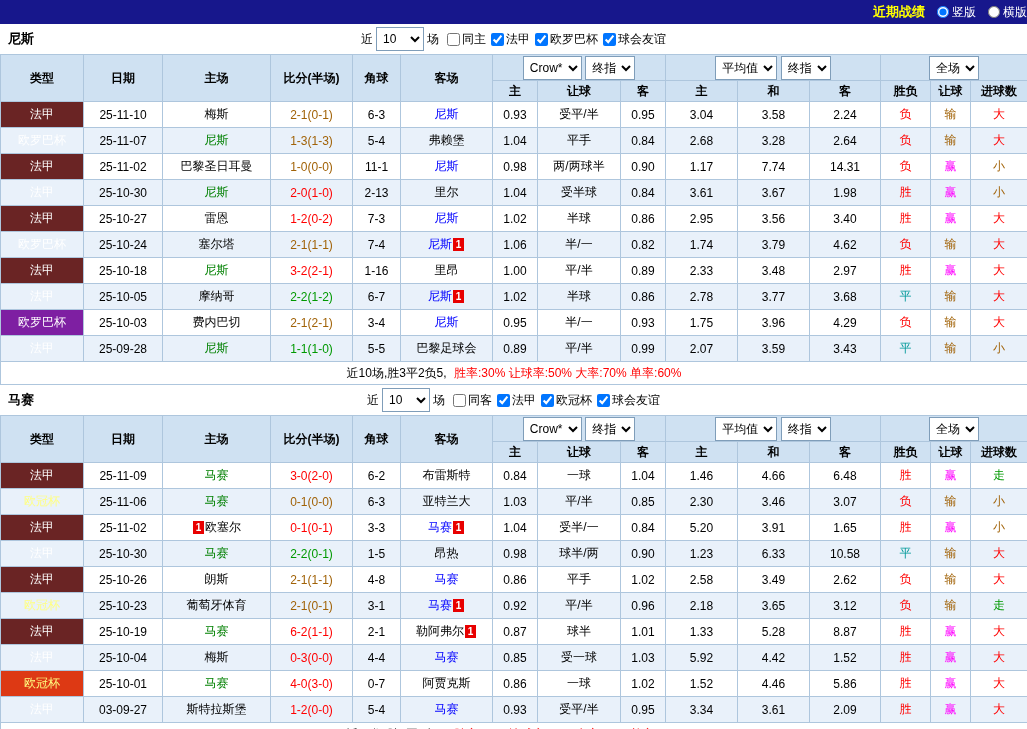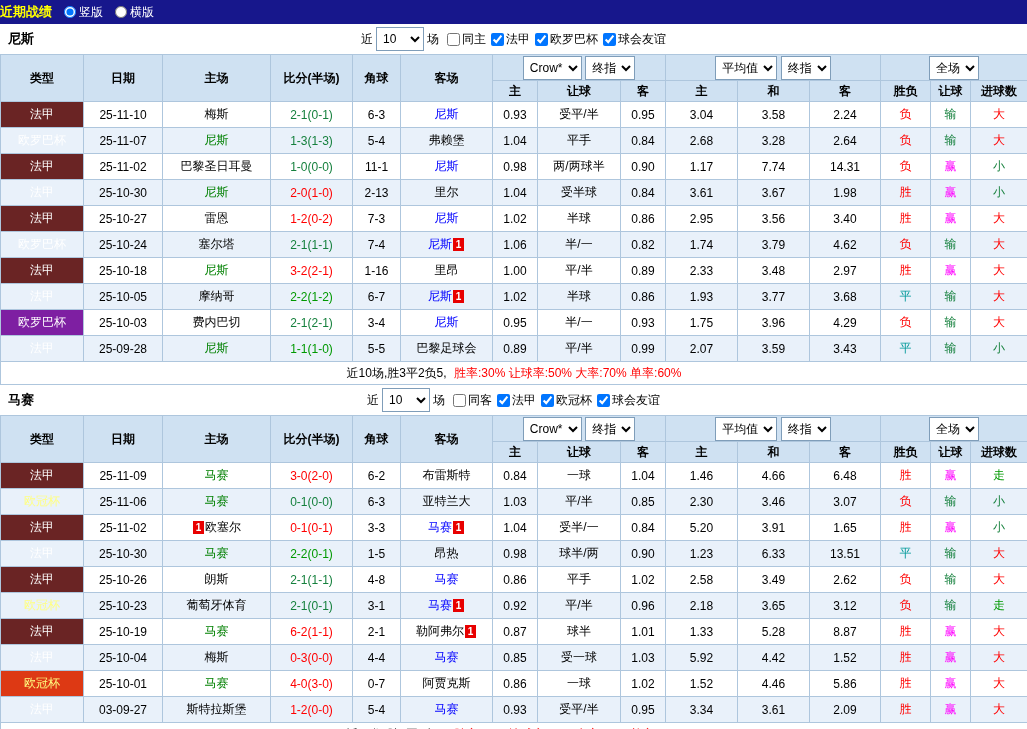--- a/index.html
+++ b/index.html
@@ -1,19 +1,19 @@
 <!DOCTYPE html>
 <html><head>
 <meta charset="utf-8">
 <style>
   html,body{margin:0;padding:0}
   body{width:1027px;height:729px;overflow:hidden;background:#fff;
        font-family:"Liberation Sans","DejaVu Sans",sans-serif;font-size:12px;color:#000}
 
-  .titlebar{height:24px;background:#17178c;display:flex;align-items:center;justify-content:flex-start;gap:12px;color:#fff}
+  .titlebar{height:24px;background:#17178c;display:flex;align-items:center;justify-content:flex-end;gap:12px;color:#fff}
   .tb-title{color:#ffff00;font-weight:bold;font-size:13px}
   .tb-radio{display:inline-flex;align-items:center;gap:3px;cursor:pointer}
   .tb-radio input{margin:0;width:12px;height:12px}
 
   .section-head{height:30px;position:relative;display:flex;align-items:center;background:#fff}
   .team-name{position:absolute;left:8px;font-weight:bold;font-size:13px}
   .filter-controls{margin:0 auto;display:flex;align-items:center;gap:3px}
   .filter-items{display:inline-flex;align-items:flex-end}
   .filter-item{display:inline-flex;align-items:center;margin-left:5px;cursor:pointer}
   .filter-item input{margin:0 2px 0 0;width:13px;height:13px}
@@ -30,21 +30,21 @@
   .grid tbody tr.alt td{background:#e9f1fa}
   .grid tfoot td{height:22px;background:#fff}
 
   .grid tbody td.t-ligue1{background:#6a2424;color:#fff}
   .grid tbody td.t-europa{background:#7e1fa2;color:#fff}
   .grid tbody td.t-ucl{background:#dd3914;color:#ffff80}
 
   .ft-home{color:#008000}
   .ft-away{color:#0000ff}
   .c-red{color:#ff0000}
-  .c-blue{color:#15803d}
+  .c-blue{color:#a16207}
   .c-green{color:#009900}
   .c-teal{color:#009999}
   .c-magenta{color:#ff00ff}
 
   .badge1{display:inline-block;background:#e80000;color:#fff;font-size:10px;line-height:13px;
           min-width:9px;padding:0 1px;margin:0 1px;font-weight:bold}
   .summary span{margin:0 2px}
 </style>
 </head>
 <body>
@@ -273,21 +273,21 @@
         <tr class="alt">
           <td class="type-cell t-ligue1">法甲</td>
           <td>25-10-05</td>
           <td class="team-cell"><span>摩纳哥</span></td>
           <td class="c-green">2-2(1-2)</td>
           <td>6-7</td>
           <td class="team-cell"><span class="ft-away">尼斯</span><span class="badge1">1</span></td>
           <td>1.02</td>
           <td>半球</td>
           <td>0.86</td>
-          <td>1.93</td>
+          <td>2.78</td>
           <td>3.77</td>
           <td>3.68</td>
           <td class="c-teal">平</td>
           <td class="c-blue">输</td>
           <td class="c-red">大</td>
         </tr>
         <tr>
           <td class="type-cell t-europa">欧罗巴杯</td>
           <td>25-10-03</td>
           <td class="team-cell"><span>费内巴切</span></td>
@@ -479,21 +479,21 @@
           <td>25-10-30</td>
           <td class="team-cell"><span class="ft-home">马赛</span></td>
           <td class="c-green">2-2(0-1)</td>
           <td>1-5</td>
           <td class="team-cell"><span>昂热</span></td>
           <td>0.98</td>
           <td>球半/两</td>
           <td>0.90</td>
           <td>1.23</td>
           <td>6.33</td>
-          <td>13.51</td>
+          <td>10.58</td>
           <td class="c-teal">平</td>
           <td class="c-blue">输</td>
           <td class="c-red">大</td>
         </tr>
         <tr>
           <td class="type-cell t-ligue1">法甲</td>
           <td>25-10-26</td>
           <td class="team-cell"><span>朗斯</span></td>
           <td class="c-blue">2-1(1-1)</td>
           <td>4-8</td>

